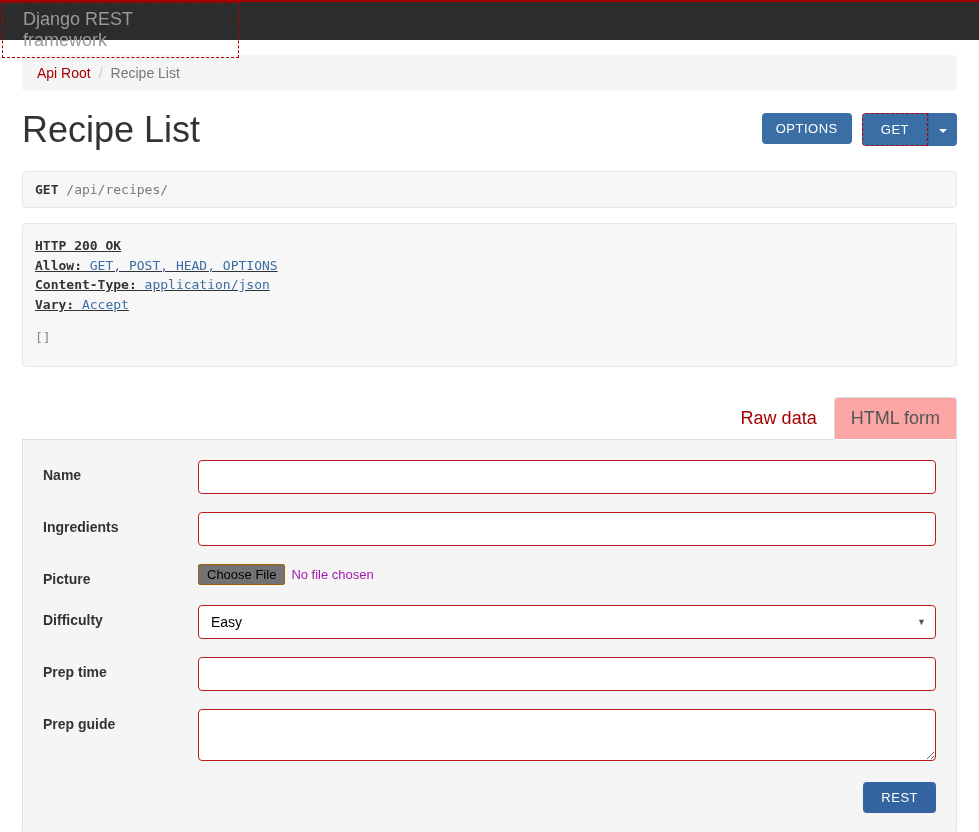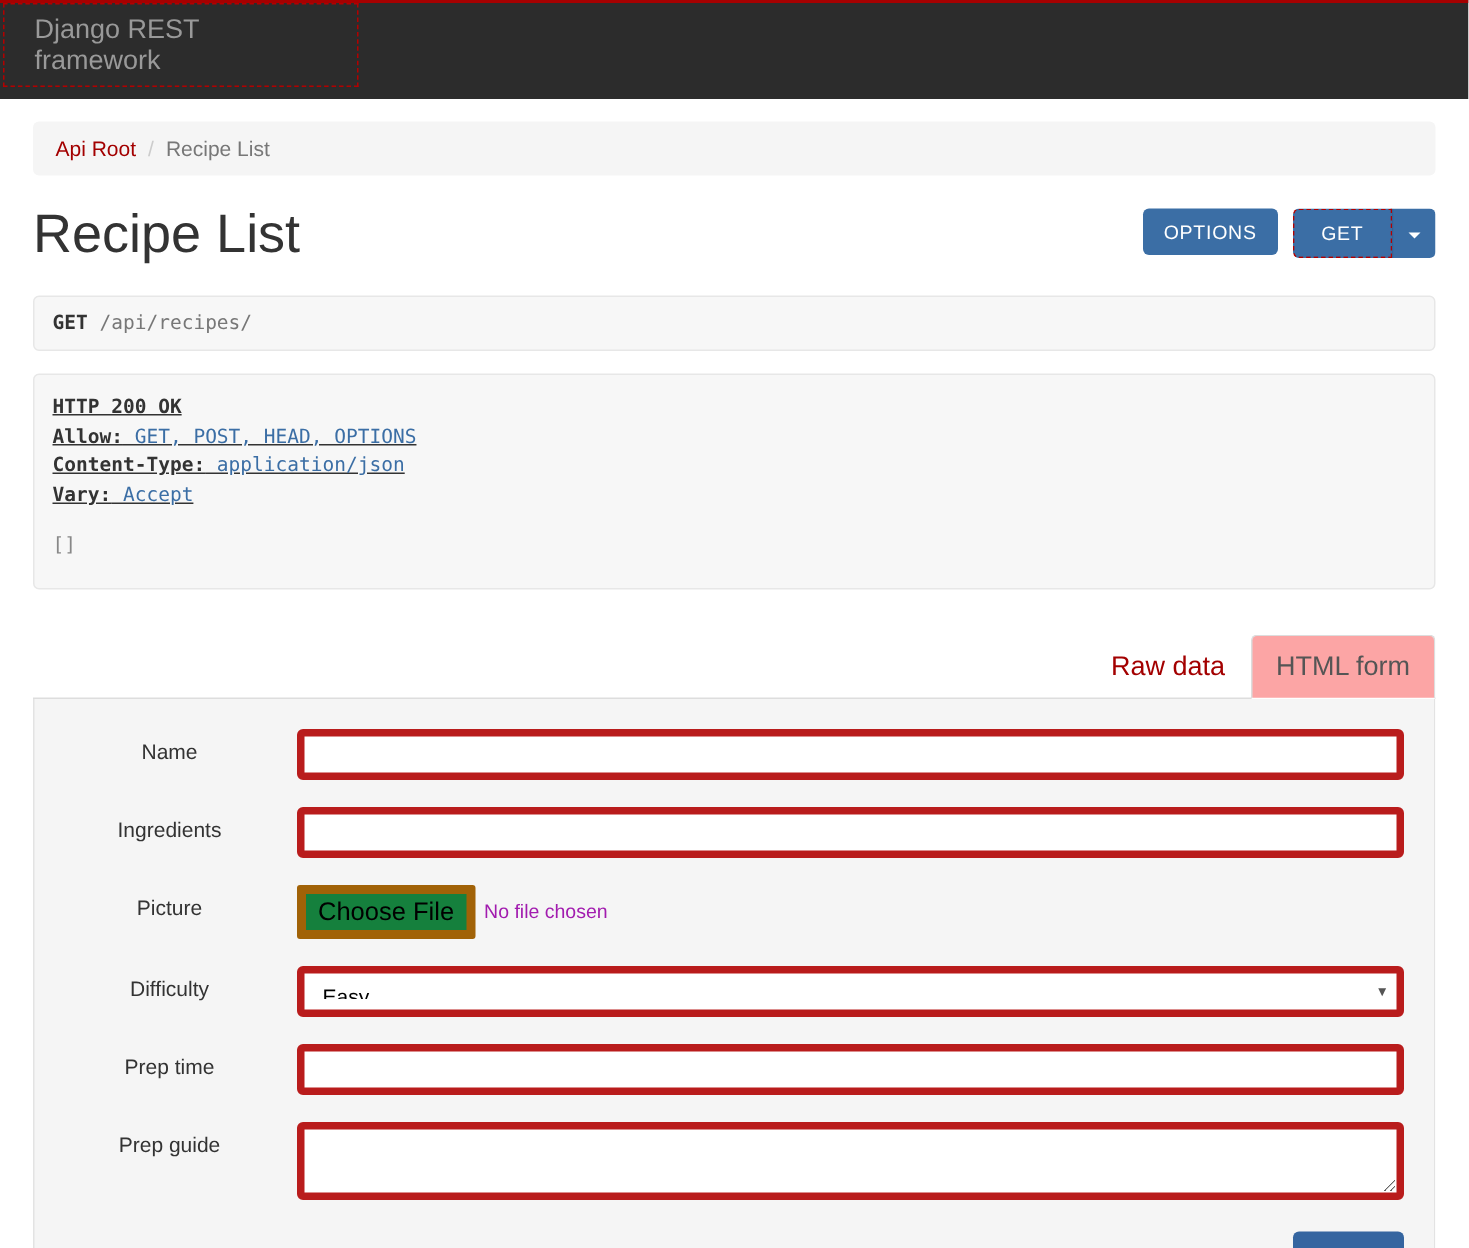--- a/index.html
+++ b/index.html
@@ -14,21 +14,21 @@
     position: relative;
   }
   .red-border-top {
     position: absolute;
     top: 0; left: 0; right: 0;
     border-top: 2px solid #a60000;
     z-index: 100;
   }
   .navbar {
     background: #2c2c2c;
-    height: 66px;
+    height: 40px;
     position: relative;
   }
   .navbar-brand-box {
     position: absolute;
     left: 2px;
     top: 2px;
     height: 56px;
     border: 1px dashed #b30000;
     display: flex;
     align-items: center;
@@ -151,33 +151,33 @@
     padding: 20px 20px 20px 20px;
     border-radius: 0 0 4px 4px;
   }
   .form-row {
     display: flex;
     align-items: flex-start;
     margin-bottom: 18px;
   }
   .form-label {
     width: 155px;
-    text-align: center;
+    text-align: left;
     padding-right: 15px;
     padding-top: 7px;
-    font-weight: normal;
+    font-weight: bold;
     font-size: 14px;
     color: #333;
   }
   .form-control-wrap { flex: 1; }
   .form-control {
     width: 100%;
     padding: 7px 12px;
     font-size: 14px;
-    border: 5px solid #b91c1c;
+    border: 1px solid #b91c1c;
     border-radius: 4px;
     background: #fff;
     height: 34px;
   }
   textarea.form-control { height: 52px; resize: both; }
   select.form-control {
     appearance: none;
     -webkit-appearance: none;
     background: #fff;
     position: relative;
@@ -192,24 +192,24 @@
     top: 12px;
     pointer-events: none;
   }
   .file-input-row {
     display: flex;
     align-items: center;
     gap: 6px;
     font-size: 13px;
   }
   .file-btn {
-    background: #15803d;
-    border: 6px solid #a16207;
+    background: #737373;
+    border: 1px solid #a16207;
     padding: 2px 8px;
-    font-size: 17px;
+    font-size: 13px;
     border-radius: 2px;
     cursor: pointer;
   }
   .file-status { color: #a21caf; }
   .form-actions {
     display: flex;
     justify-content: flex-end;
   }
   .btn-post {
     background: #2f5f93;
@@ -313,18 +313,18 @@
     </div>
 
     <div class="form-row">
       <div class="form-label">Prep guide</div>
       <div class="form-control-wrap">
         <textarea class="form-control" style=""></textarea>
       </div>
     </div>
 
     <div class="form-actions">
-      <button class="btn-post">HEAD</button>
+      <button class="btn-post">REST</button>
     </div>
 
   </div>
 
 </div>
 
 </body></html>

